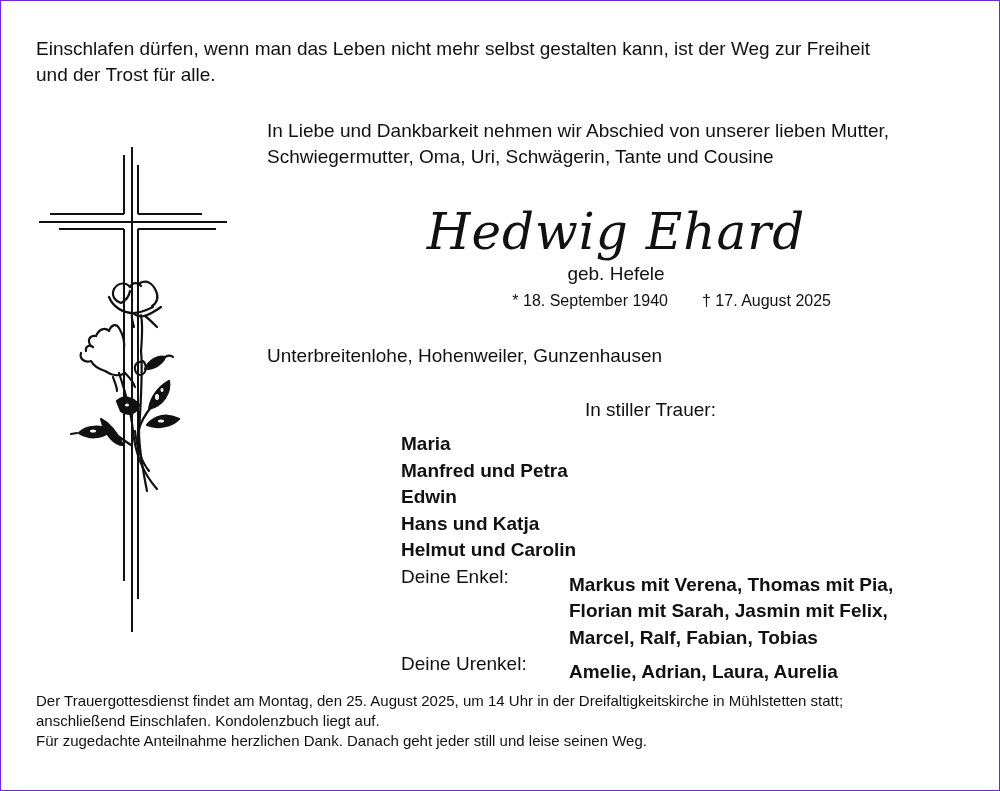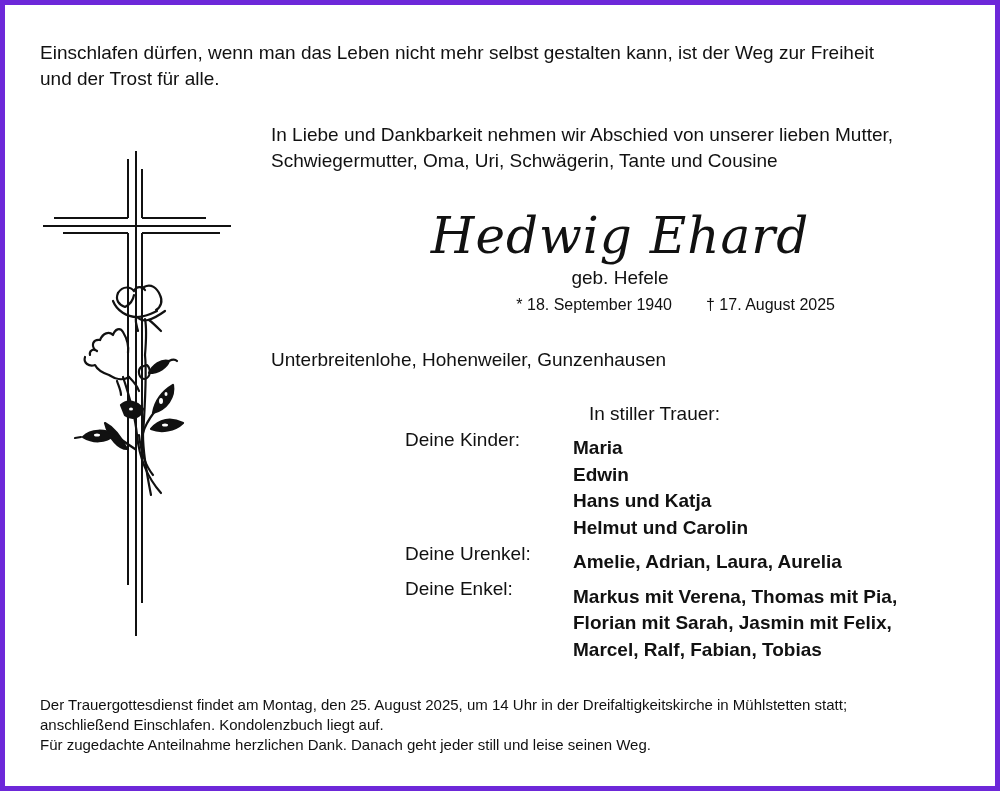--- a/index.html
+++ b/index.html
@@ -1,19 +1,19 @@
 <!DOCTYPE html>
 <html><head>
 <meta charset="utf-8">
 <style>
   html, body { margin: 0; padding: 0; background: #ffffff; }
   body { width: 1000px; height: 791px; position: relative; overflow: hidden; }
   .card {
     position: absolute; left: 0; top: 0; width: 1000px; height: 791px;
-    box-sizing: border-box; border: 5px solid #6d28d9; background: #fff;
+    box-sizing: border-box; border: 1px solid #6d28d9; background: #fff;
     font-family: "Liberation Sans", sans-serif; color: #111;
   }
   .abs { position: absolute; white-space: nowrap; }
   .quote { left: 35px; top: 35px; font-size: 19px; line-height: 26px; }
   .quote div { white-space: nowrap; }
   .intro { left: 266px; top: 117px; font-size: 19px; line-height: 26px; }
   .name {
     left: 400px; top: 196px; width: 430px; text-align: center;
     font-family: "DejaVu Serif", serif; font-style: italic; font-size: 50px;
     line-height: 70px; letter-spacing: 1px; font-weight: normal;
@@ -115,40 +115,40 @@
   <div class="abs born-name">geb. Hefele</div>
   <div class="abs dates">
     <span>* 18. September 1940</span><span>† 17. August 2025</span>
   </div>
 
   <div class="abs places">Unterbreitenlohe, Hohenweiler, Gunzenhausen</div>
 
   <div class="abs mourn-head">In stiller Trauer:</div>
   <div class="abs mourners">
     <div class="mrow">
-      <div class="mlabel">Deine Kinder:</div>
       <div class="mnames">
         <div>Maria</div>
+        <div>Manfred und Petra</div>
         <div>Edwin</div>
         <div>Hans und Katja</div>
         <div>Helmut und Carolin</div>
-      </div>
-    </div>
-    <div class="mrow">
-      <div class="mlabel">Deine Urenkel:</div>
-      <div class="mnames">
-        <div>Amelie, Adrian, Laura, Aurelia</div>
       </div>
     </div>
     <div class="mrow">
       <div class="mlabel">Deine Enkel:</div>
       <div class="mnames">
         <div>Markus mit Verena, Thomas mit Pia,</div>
         <div>Florian mit Sarah, Jasmin mit Felix,</div>
         <div>Marcel, Ralf, Fabian, Tobias</div>
+      </div>
+    </div>
+    <div class="mrow">
+      <div class="mlabel">Deine Urenkel:</div>
+      <div class="mnames">
+        <div>Amelie, Adrian, Laura, Aurelia</div>
       </div>
     </div>
   </div>
 
   <div class="abs footer">
     <div>Der Trauergottesdienst findet am Montag, den 25. August 2025, um 14 Uhr in der Dreifaltigkeitskirche in Mühlstetten statt;</div>
     <div>anschließend Einschlafen. Kondolenzbuch liegt auf.</div>
     <div>Für zugedachte Anteilnahme herzlichen Dank. Danach geht jeder still und leise seinen Weg.</div>
   </div>
 </div>

